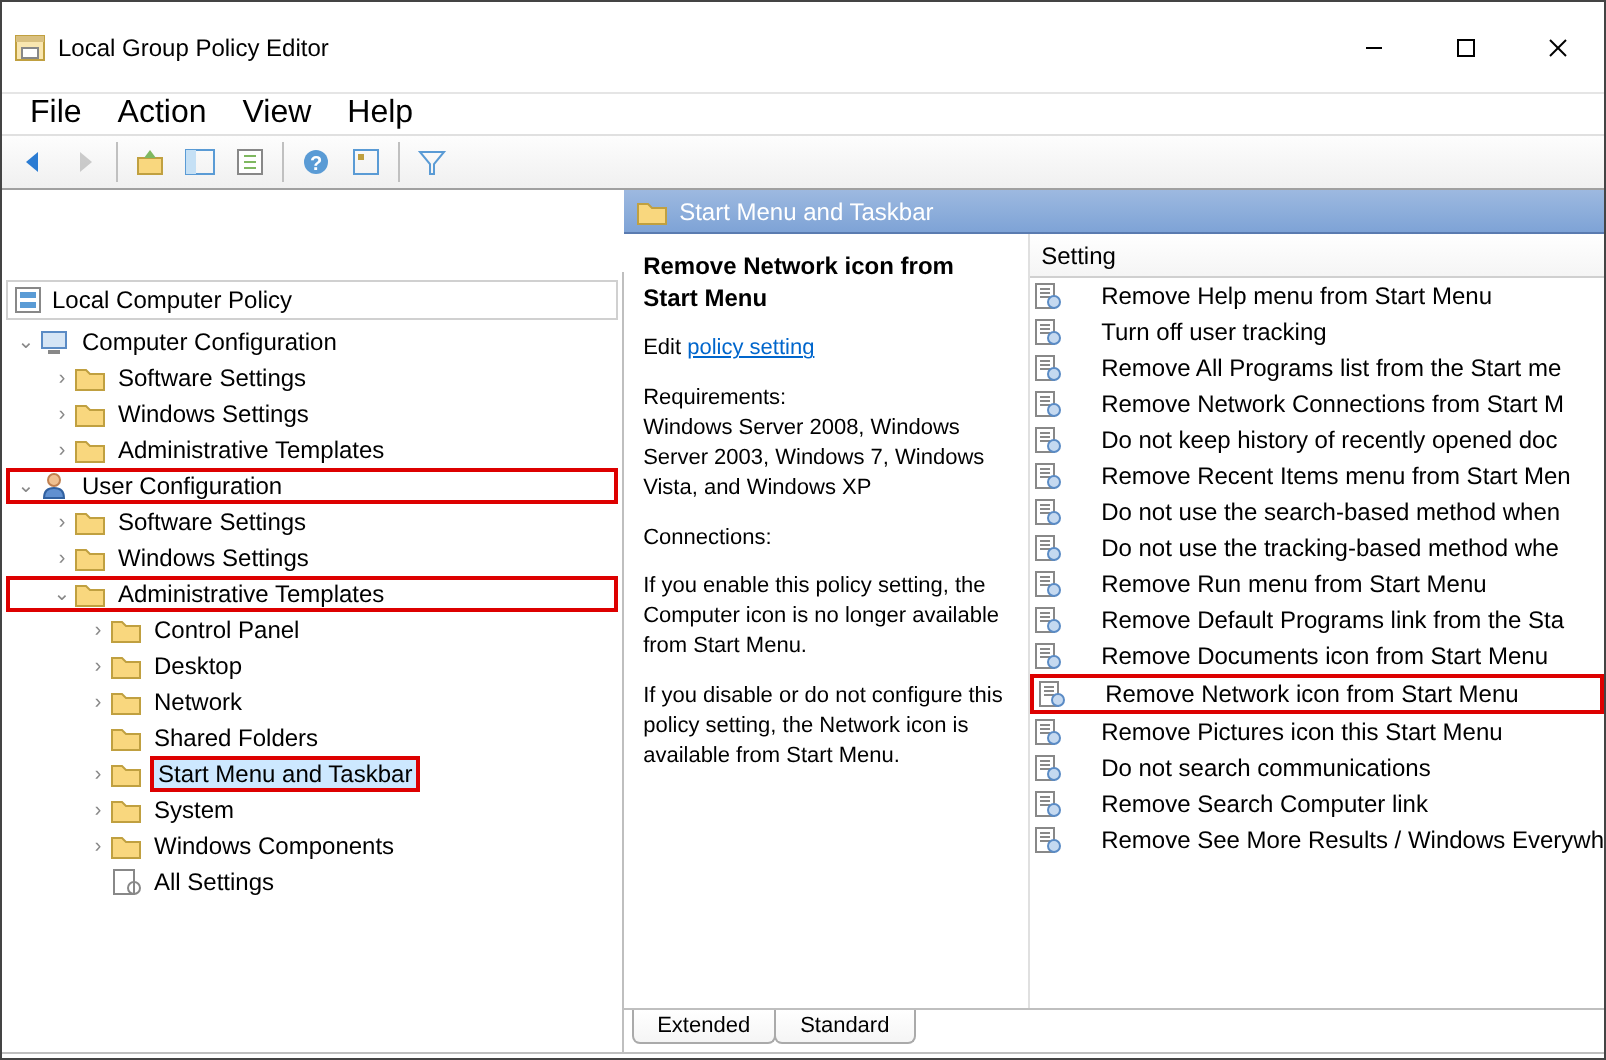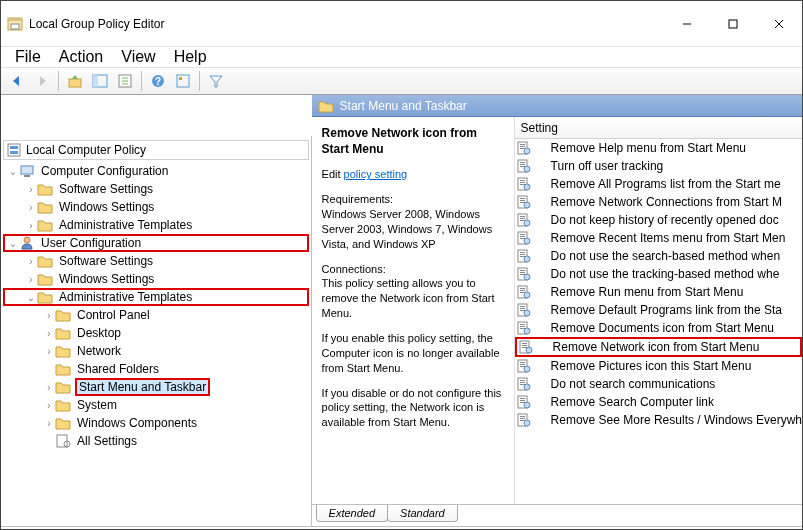--- a/index.html
+++ b/index.html
@@ -38,21 +38,21 @@
     .desc-title { font-weight: bold; font-size: 12px; }
     .desc-link { color: #0066cc; text-decoration: underline; }
     
     .list-pane { flex: 1; border-left: 1px solid #e0e0e0; display: flex; flex-direction: column; overflow: hidden; }
     .list-header { height: 22px; border-bottom: 1px solid #d0d0d0; display: flex; align-items: center; padding-left: 6px; font-size: 12px; background: linear-gradient(#fff,#f5f5f5); }
     .list-body { flex: 1; overflow: hidden; }
     .list-item { display: flex; align-items: center; height: 18px; padding-left: 2px; white-space: nowrap; gap: 16px; }
     .list-icon { width: 14px; height: 14px; margin-right: 4px; flex-shrink: 0; }
     .list-item.redbox { border: 2px solid #d00; height: 20px; }
     
-    .tabs { height: 22px; display: flex; align-items: flex-start; border-top: 1px solid #bfbfbf; padding-left: 4px; font-style: italic; }
+    .tabs { height: 22px; display: flex; align-items: flex-start; border-top: 1px solid #bfbfbf; padding-left: 4px; }
     .tab { padding: 2px 12px; font-size: 11px; border: 1px solid #aaa; border-top: none; background: linear-gradient(#fff,#f5f5f5); border-bottom-left-radius:4px; border-bottom-right-radius:4px; margin-right:-1px; }
     
     .status { height: 20px; border-top: 1px solid #bfbfbf; display: flex; align-items: center; padding-left: 16px; font-size: 11px; }
   </style>
 </head>
 <body>
 
 <div class="titlebar">
   <span class="titlebar-icon">
     <svg viewBox="0 0 16 16">
@@ -295,21 +295,20 @@
     <div class="right-body">
       <div class="desc-pane">
         <div class="desc-title">Remove Network icon from Start Menu</div>
         <div><span>Edit</span> <a href="#" class="desc-link">policy setting</a></div>
         <div>
           <div>Requirements:</div>
           <div>Windows Server 2008, Windows Server 2003, Windows 7, Windows Vista, and Windows XP</div>
         </div>
         <div>
           <div>Connections:</div>
-          <div>This policy setting allows you to remove the Network icon from Start Menu.</div>
         </div>
         <div>If you enable this policy setting, the Computer icon is no longer available from Start Menu.</div>
         <div>If you disable or do not configure this policy setting, the Network icon is available from Start Menu.</div>
       </div>
       <div class="list-pane">
         <div class="list-header">Setting</div>
         <div class="list-body" id="settings-list">
             <div class="list-item">
               <svg class="list-icon" viewBox="0 0 14 14">
                 <rect x="1" y="1" width="9" height="12" fill="#fff" stroke="#888"></rect>

